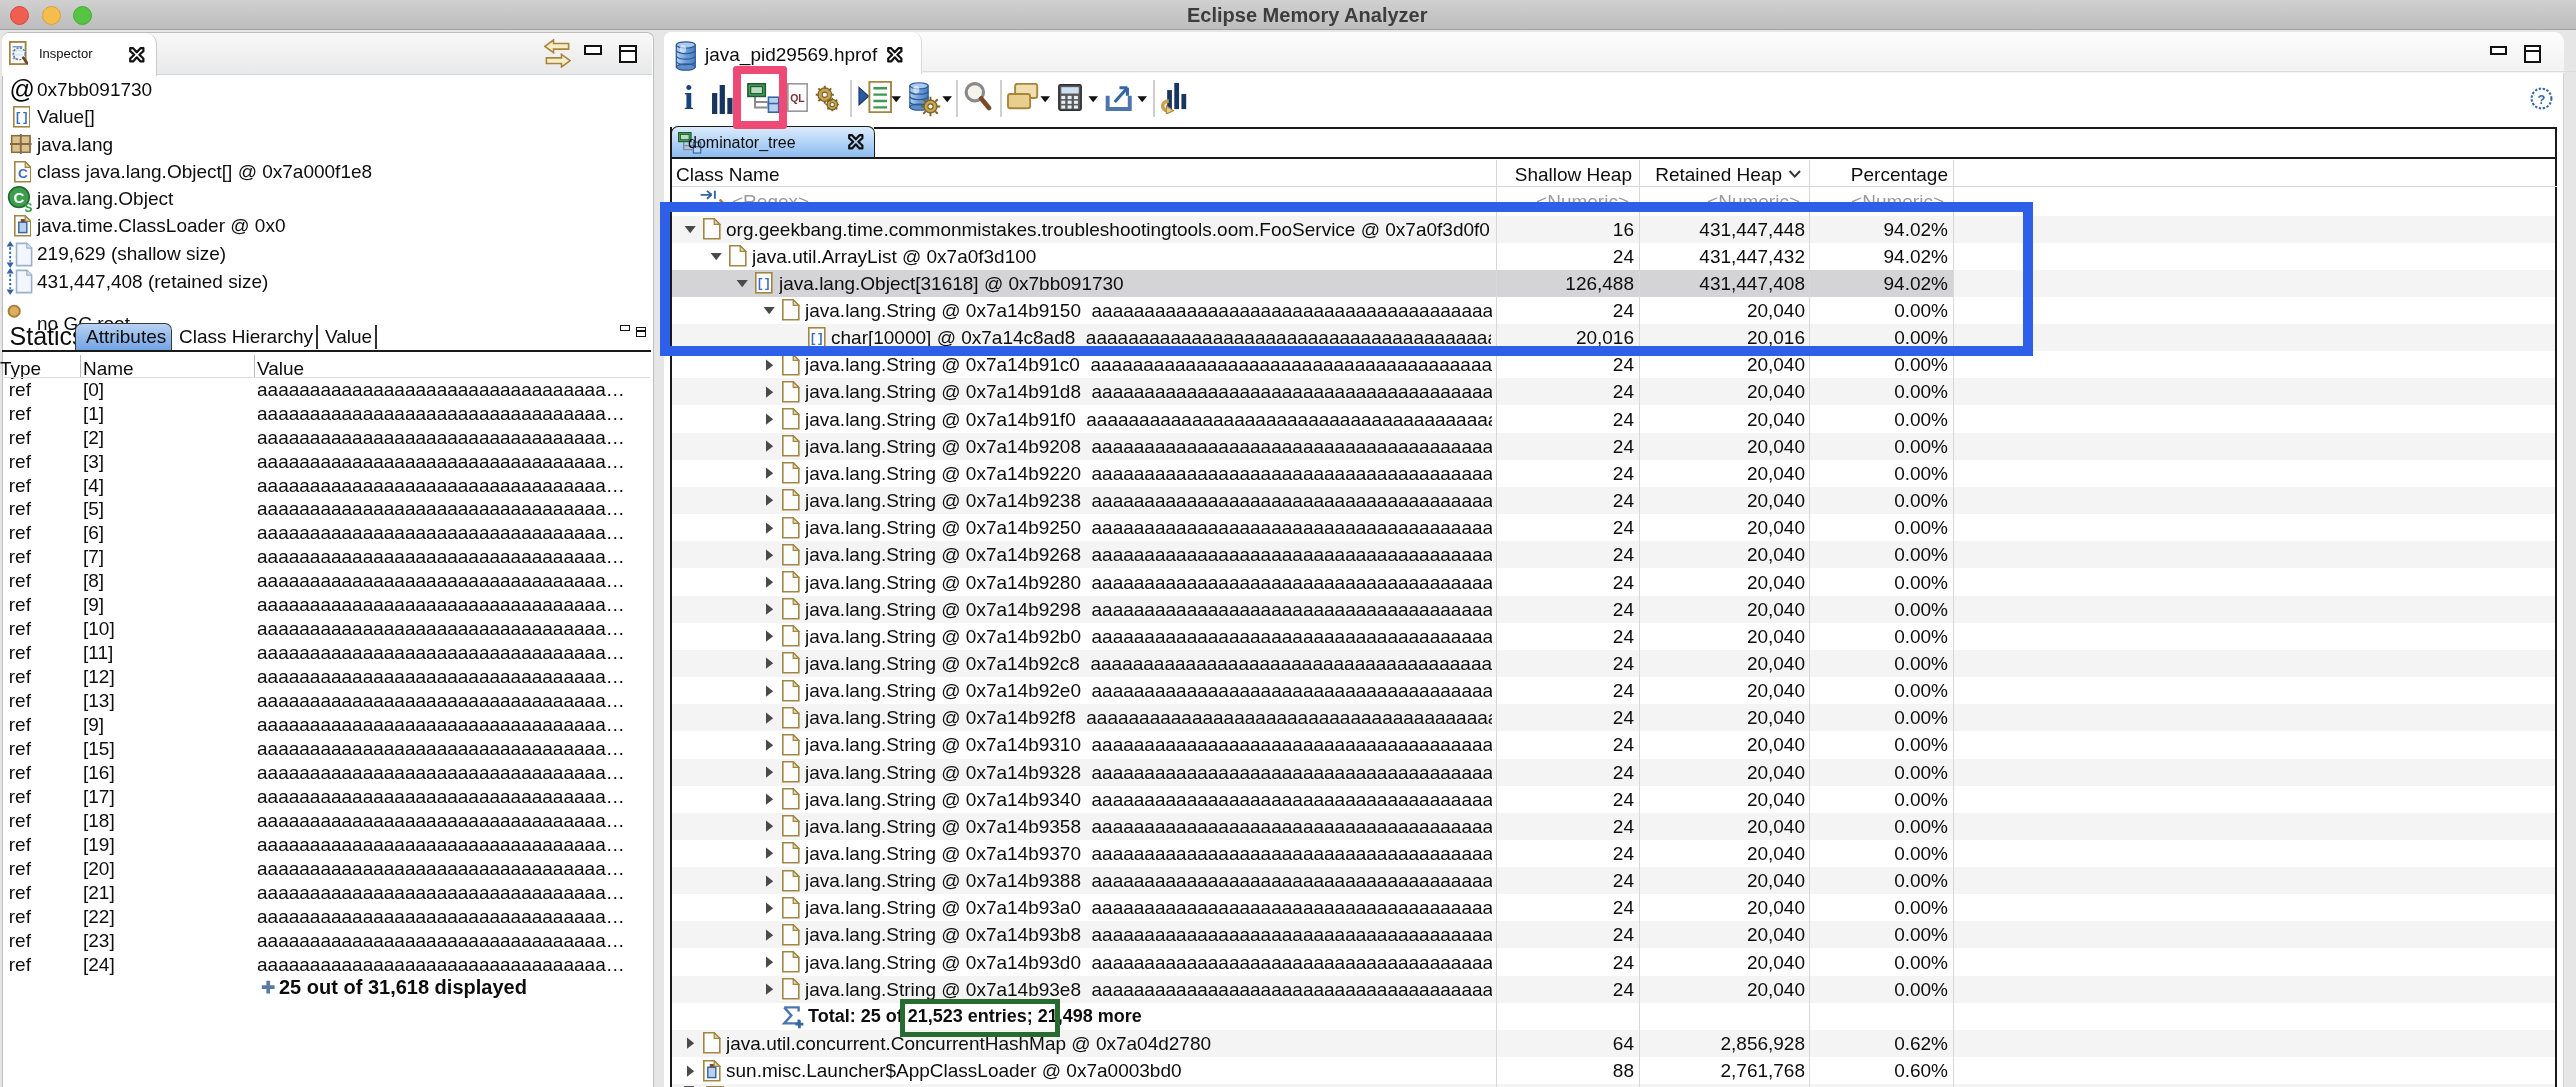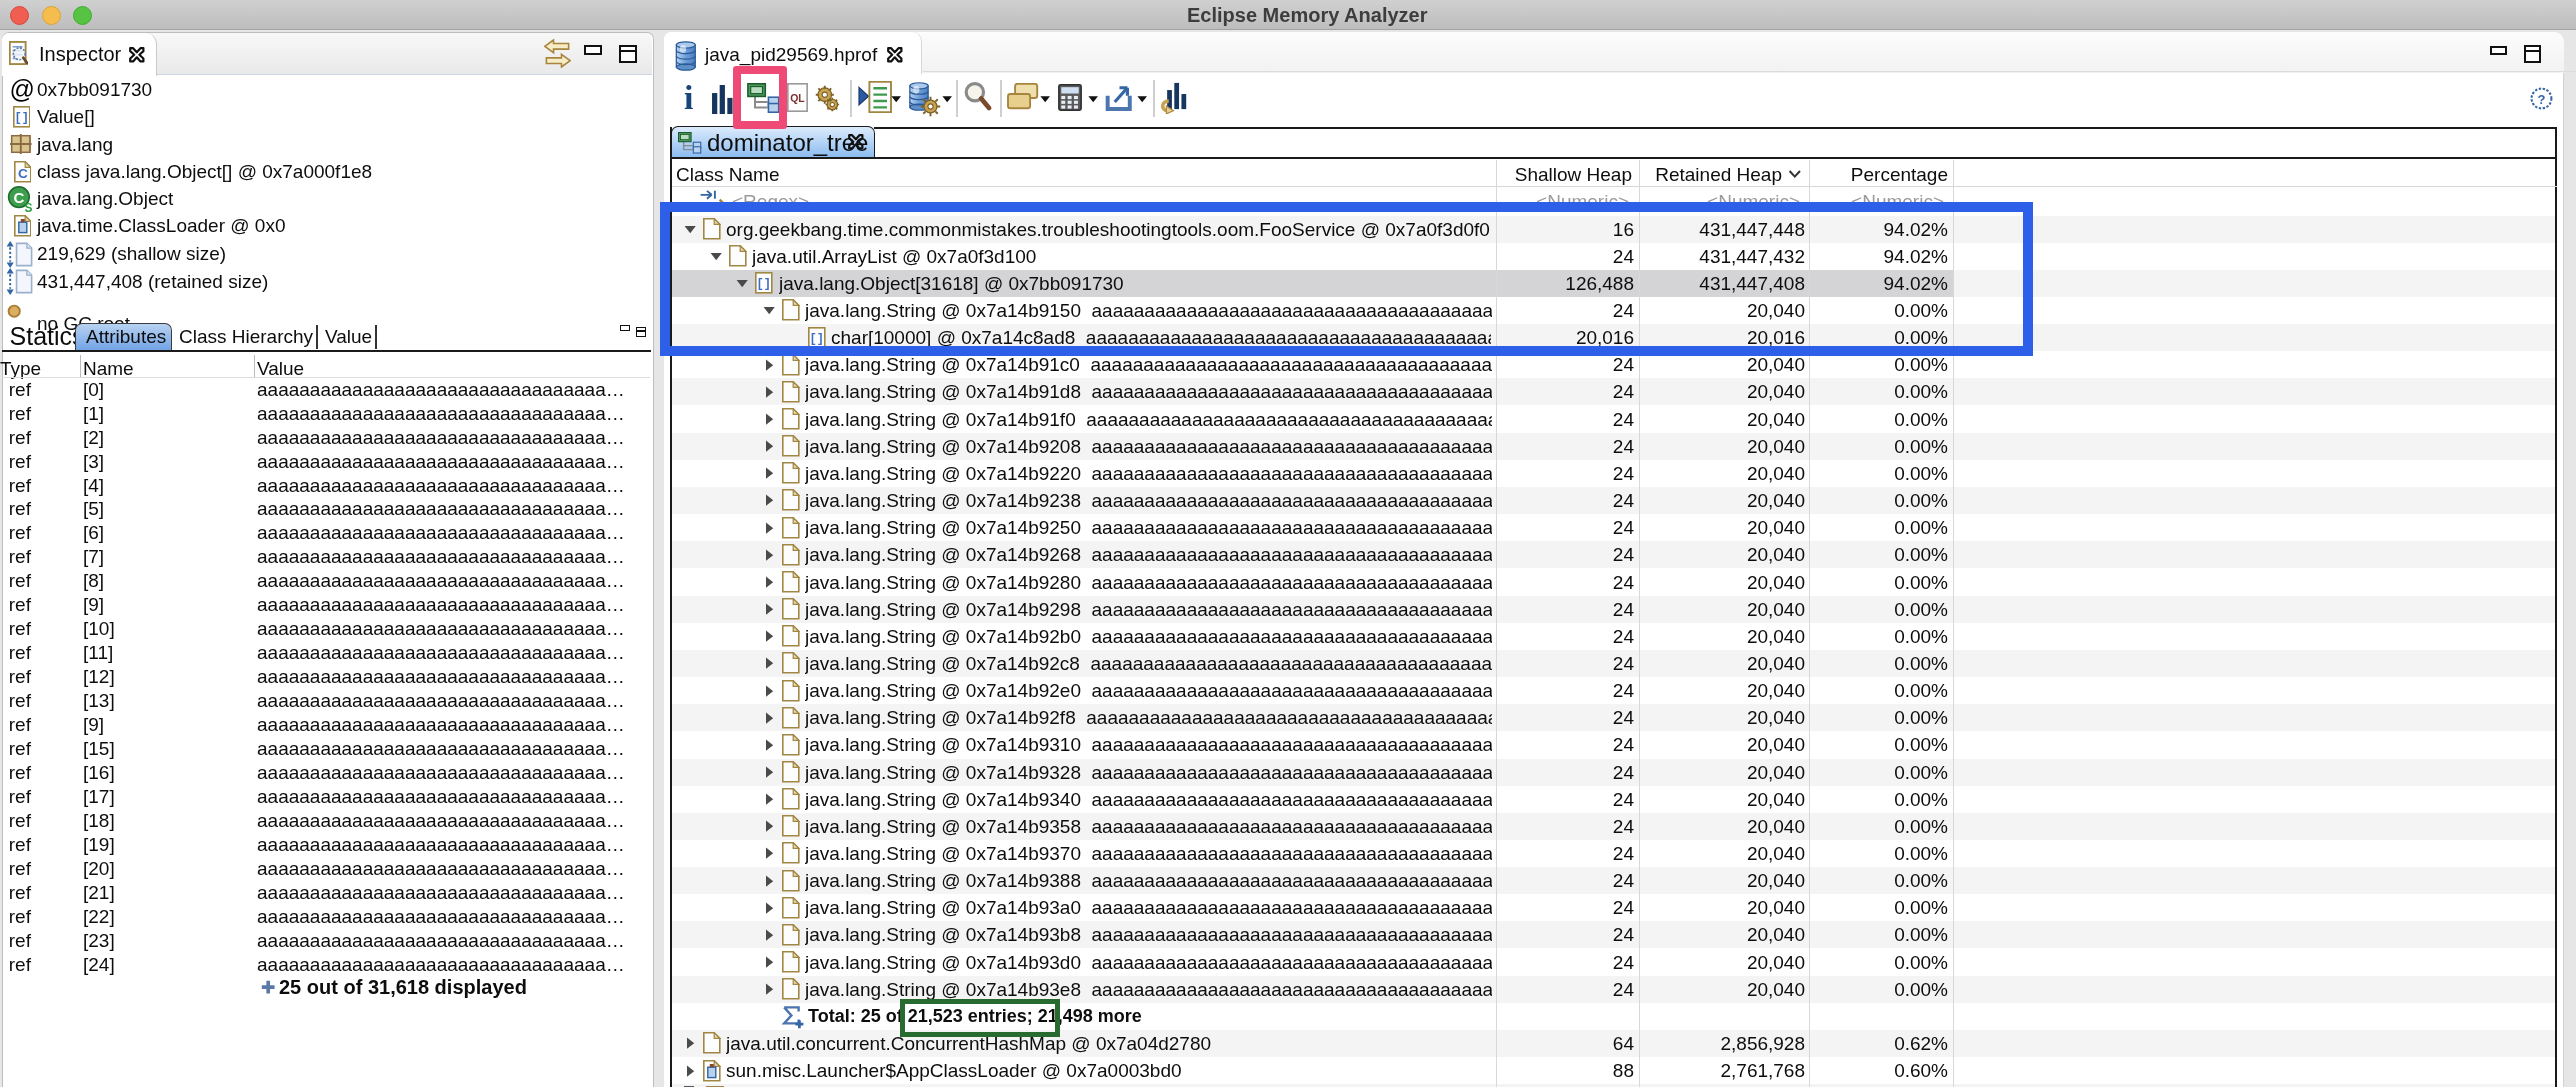--- a/index.html
+++ b/index.html
@@ -31,21 +31,21 @@
 <div style="position:absolute;left:2.4px;top:33px;width:155px;height:43px;background:#fff;
   border-radius:7.2px 11.2px 0 0;border-right:0.8px solid #c9c9c9"></div>
 <svg style="position:absolute;left:8.8px;top:41px" width="19" height="25.6" viewBox="0 0 24 32">
 <rect x="1" y="1" width="20" height="28" fill="#fdfdfd" stroke="#a08744" stroke-width="2.4"></rect>
 <g stroke="#7a9cc8" stroke-width="2">
       <path d="M4.5 7 H17 M4.5 12 H17 M4.5 17 H17 M4.5 22 H12"></path>
     </g>
 <circle cx="13" cy="16" r="7.5" fill="#f2f6fa" fill-opacity="0.8" stroke="#5a7aa8" stroke-width="2" stroke-dasharray="2.6,1.8"></circle>
 <path d="M18 21 L23 28" stroke="#6a4a2a" stroke-width="3.4" stroke-linecap="round"></path>
   </svg>
-<div class="t" style="left:39px;top:42px;font-size:20px;height:24px;line-height:24px">Inspector</div>
+<div class="t" style="left:39px;top:42px;font-size:13px;height:24px;line-height:24px">Inspector</div>
 <svg style="position:absolute;left:128px;top:46px" width="17.6" height="17.6" viewBox="0 0 24 24">
 <path d="M3 3 L7 3 L12 8.5 L17 3 L21 3 L21 7 L15.5 12 L21 17 L21 21 L17 21 L12 15.5 L7 21 L3 21 L3 17 L8.5 12 L3 7 Z" fill="none" stroke="#111" stroke-width="3" stroke-linejoin="round"></path>
   </svg>
 
 <svg style="position:absolute;left:544px;top:39px" width="27" height="29" viewBox="0 0 34 36">
 <g stroke="#a8853c" stroke-width="2" fill="#f6ecc8">
 <path d="M12 1 L1 9 L12 17 L12 12.5 L31 12.5 L31 5.5 L12 5.5 Z"></path>
 <path d="M22 19 L33 27 L22 35 L22 30.5 L3 30.5 L3 23.5 L22 23.5 Z"></path>
     </g>
   </svg>
@@ -362,21 +362,21 @@
 <div style="position:absolute;left:2555px;top:127px;width:2.4px;height:961px;background:#1a1a1a"></div>
 <div style="position:absolute;left:671px;top:126px;width:204px;height:32px;background:linear-gradient(#dcebfc,#8abbf0);
   border:1.6px solid #1a1a1a;border-bottom:none;border-radius:7.2px 7.2px 0 0"></div>
 <svg style="position:absolute;left:678px;top:132px" width="25" height="21.6" viewBox="0 0 44 38">
 <path d="M10 17 V31 H26 M10 24 H26" fill="none" stroke="#8a8a8a" stroke-width="2.5"></path>
 <rect x="1" y="1" width="22" height="16" fill="#4e9e60" stroke="#1c5c2c" stroke-width="2"></rect>
 <rect x="4.5" y="4.5" width="15" height="9" fill="#b9dcc1" stroke="#1c5c2c" stroke-width="1.5"></rect>
 <rect x="27" y="18" width="13" height="11" fill="#b8d2ee" stroke="#3465a4" stroke-width="2"></rect>
 <rect x="27" y="31" width="13" height="11" fill="#b8d2ee" stroke="#3465a4" stroke-width="2" transform="translate(0,-5)"></rect>
 </svg>
-<div class="t" style="left:707px;top:129px;font-size:24px">dominator_tree</div>
+<div class="t" style="left:688px;top:129px;font-size:16px">dominator_tree</div>
 <svg style="position:absolute;left:847px;top:133px" width="17.6" height="17.6" viewBox="0 0 24 24">
 <path d="M3 3 L7 3 L12 8.5 L17 3 L21 3 L21 7 L15.5 12 L21 17 L21 21 L17 21 L12 15.5 L7 21 L3 21 L3 17 L8.5 12 L3 7 Z" fill="none" stroke="#111" stroke-width="3" stroke-linejoin="round"></path>
   </svg>
 <div style="position:absolute;left:670px;top:157px;width:1887px;height:2.4px;background:#1a1a1a"></div>
 
 <div class="t" style="left:676px;top:161px">Class Name</div>
 <div class="t num" style="right:944px;top:161px">Shallow Heap</div>
 <div class="t num" style="right:794px;top:161px">Retained Heap</div>
 <svg style="position:absolute;left:1788px;top:169px" width="13.6" height="9.6" viewBox="0 0 17 12">
     <path d="M2 2.5 L8.5 9.5 L15 2.5" fill="none" stroke="#333" stroke-width="2.6"></path>

